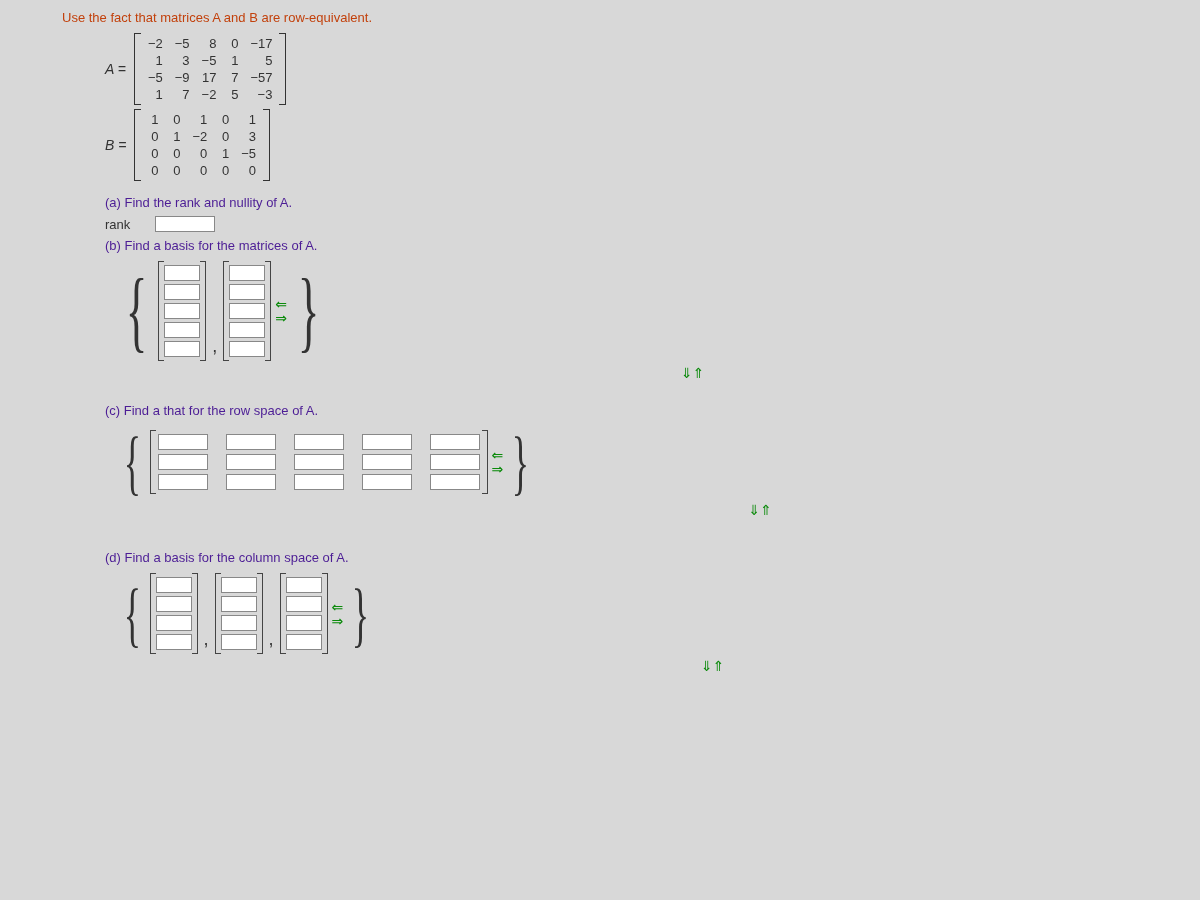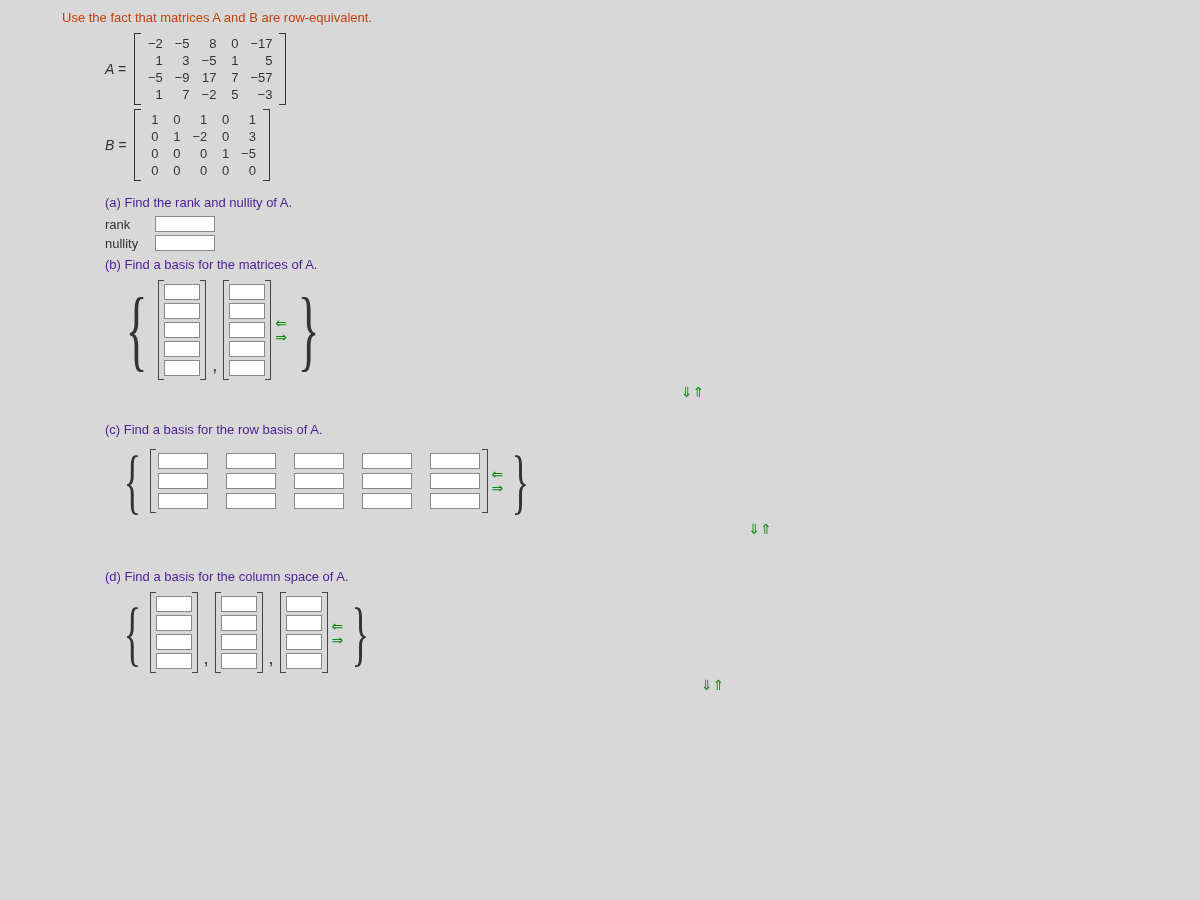--- a/index.html
+++ b/index.html
@@ -298,24 +298,20 @@
       </table>
   </div>
 </div>
 
 <div class="question">(a) Find the rank and nullity of A.</div>
 <div class="rank-nullity">
   <div class="rank-nullity-row">
     <span class="rank-nullity-label">rank</span>
     <input type="text" class="small-input" style="">
   </div>
-  <div class="rank-nullity-row">
-    <span class="rank-nullity-label">nullity</span>
-    <input type="text" class="small-input" style="">
-  </div>
 </div>
 
 <div class="question section-b">(b) Find a basis for the matrices of A.</div>
 <div class="vector-set">
   <span class="brace">{</span>
   <div class="vector-container">
     <div class="input-vector">
       <div class="col">
         <input type="text" class="cell-input" style="">
         <input type="text" class="cell-input" style="">
@@ -338,21 +334,21 @@
   <div class="arrows">
     <span>⇐</span>
     <span>⇒</span>
   </div>
   <span class="brace">}</span>
 </div>
 <div class="arrows-horiz arrows-horiz-b">
   <span>⇓</span><span>⇑</span>
 </div>
 
-<div class="question section-c">(c) Find a basis for the row basis of A.</div>
+<div class="question section-c">(c) Find a that for the row space of A.</div>
 <div class="vector-set">
   <span class="brace brace-wide">{</span>
   <div class="row-matrix">
     <div class="row-matrix-inner">
       <div class="row-matrix-row">
         <input type="text" class="cell-input cell-input-wide" style="">
         <input type="text" class="cell-input cell-input-wide" style="">
         <input type="text" class="cell-input cell-input-wide" style="">
         <input type="text" class="cell-input cell-input-wide" style="">
         <input type="text" class="cell-input cell-input-wide" style="">

